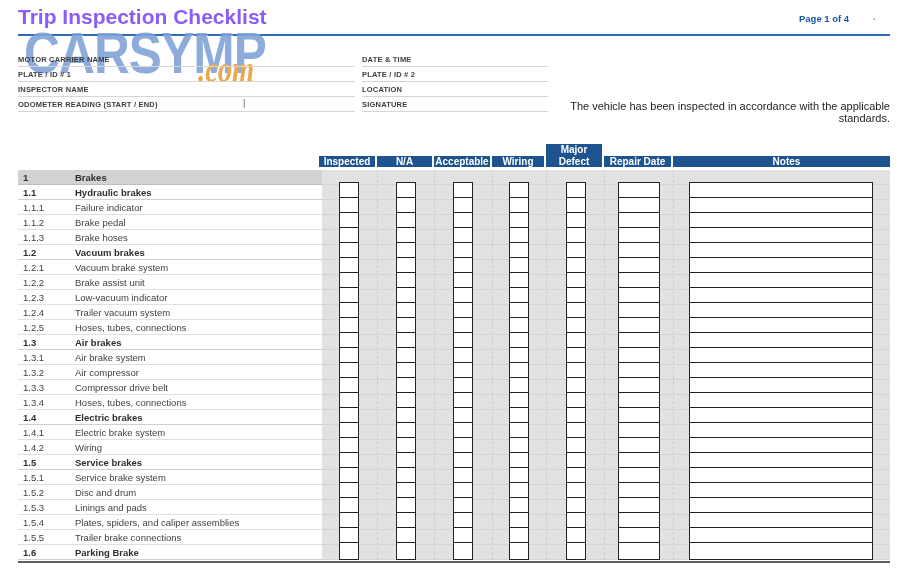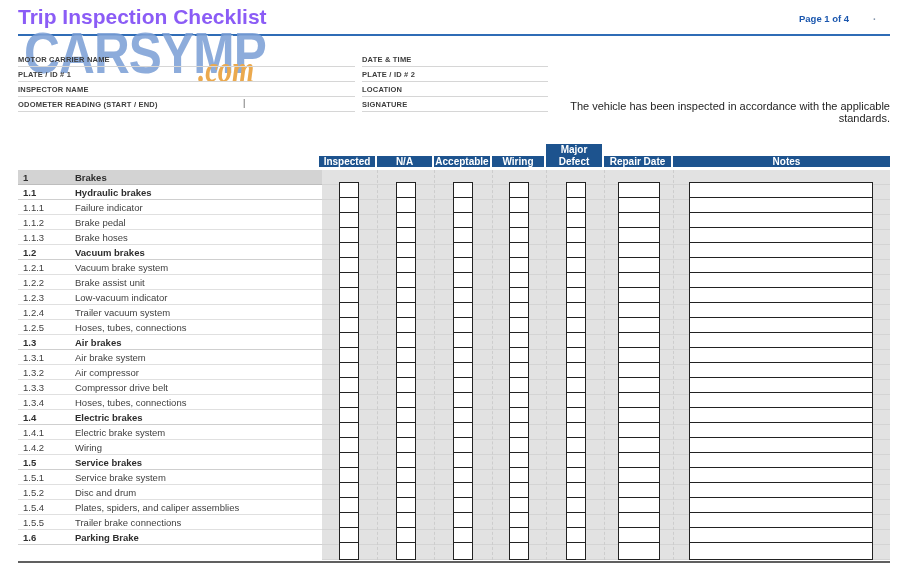--- a/index.html
+++ b/index.html
@@ -219,20 +219,24 @@
       </div>
         <div class="row item">
         <span class="num">1.5.1</span>
         <span class="lbl">Service brake system</span>
       </div>
         <div class="row item">
         <span class="num">1.5.2</span>
         <span class="lbl">Disc and drum</span>
       </div>
         <div class="row item">
+        <span class="num">1.5.3</span>
+        <span class="lbl">Linings and pads</span>
+      </div>
+        <div class="row item">
         <span class="num">1.5.4</span>
         <span class="lbl">Plates, spiders, and caliper assemblies</span>
       </div>
         <div class="row item">
         <span class="num">1.5.5</span>
         <span class="lbl">Trailer brake connections</span>
       </div>
         <div class="row sub">
         <span class="num">1.6</span>
         <span class="lbl">Parking Brake</span>

